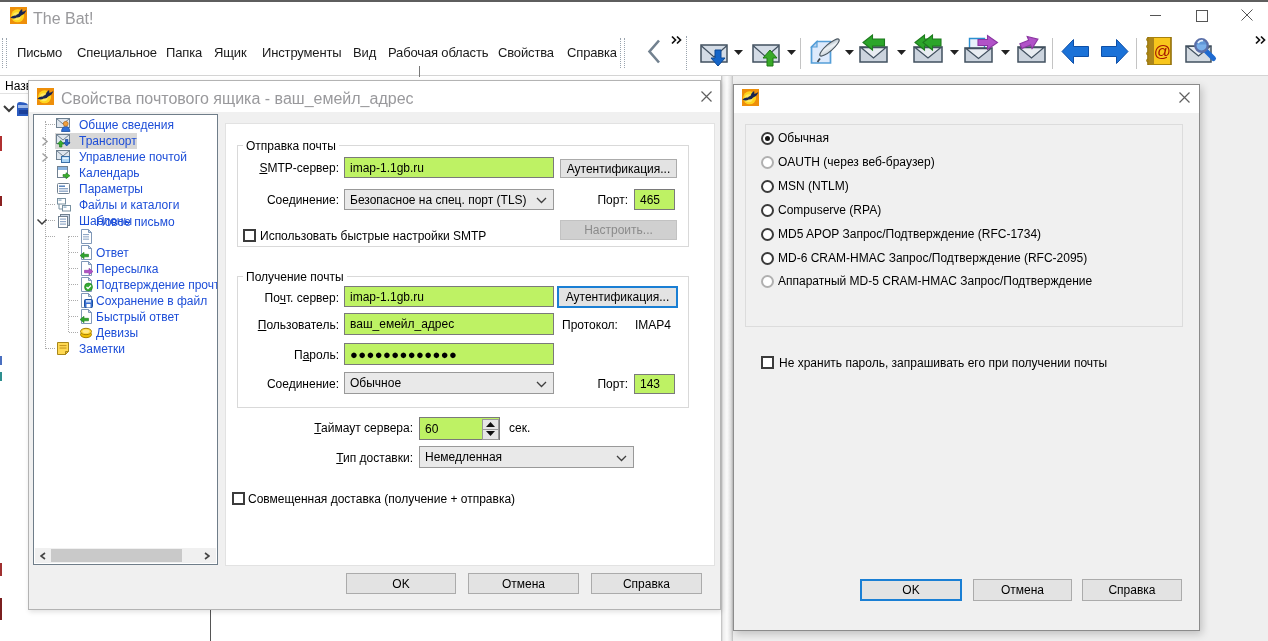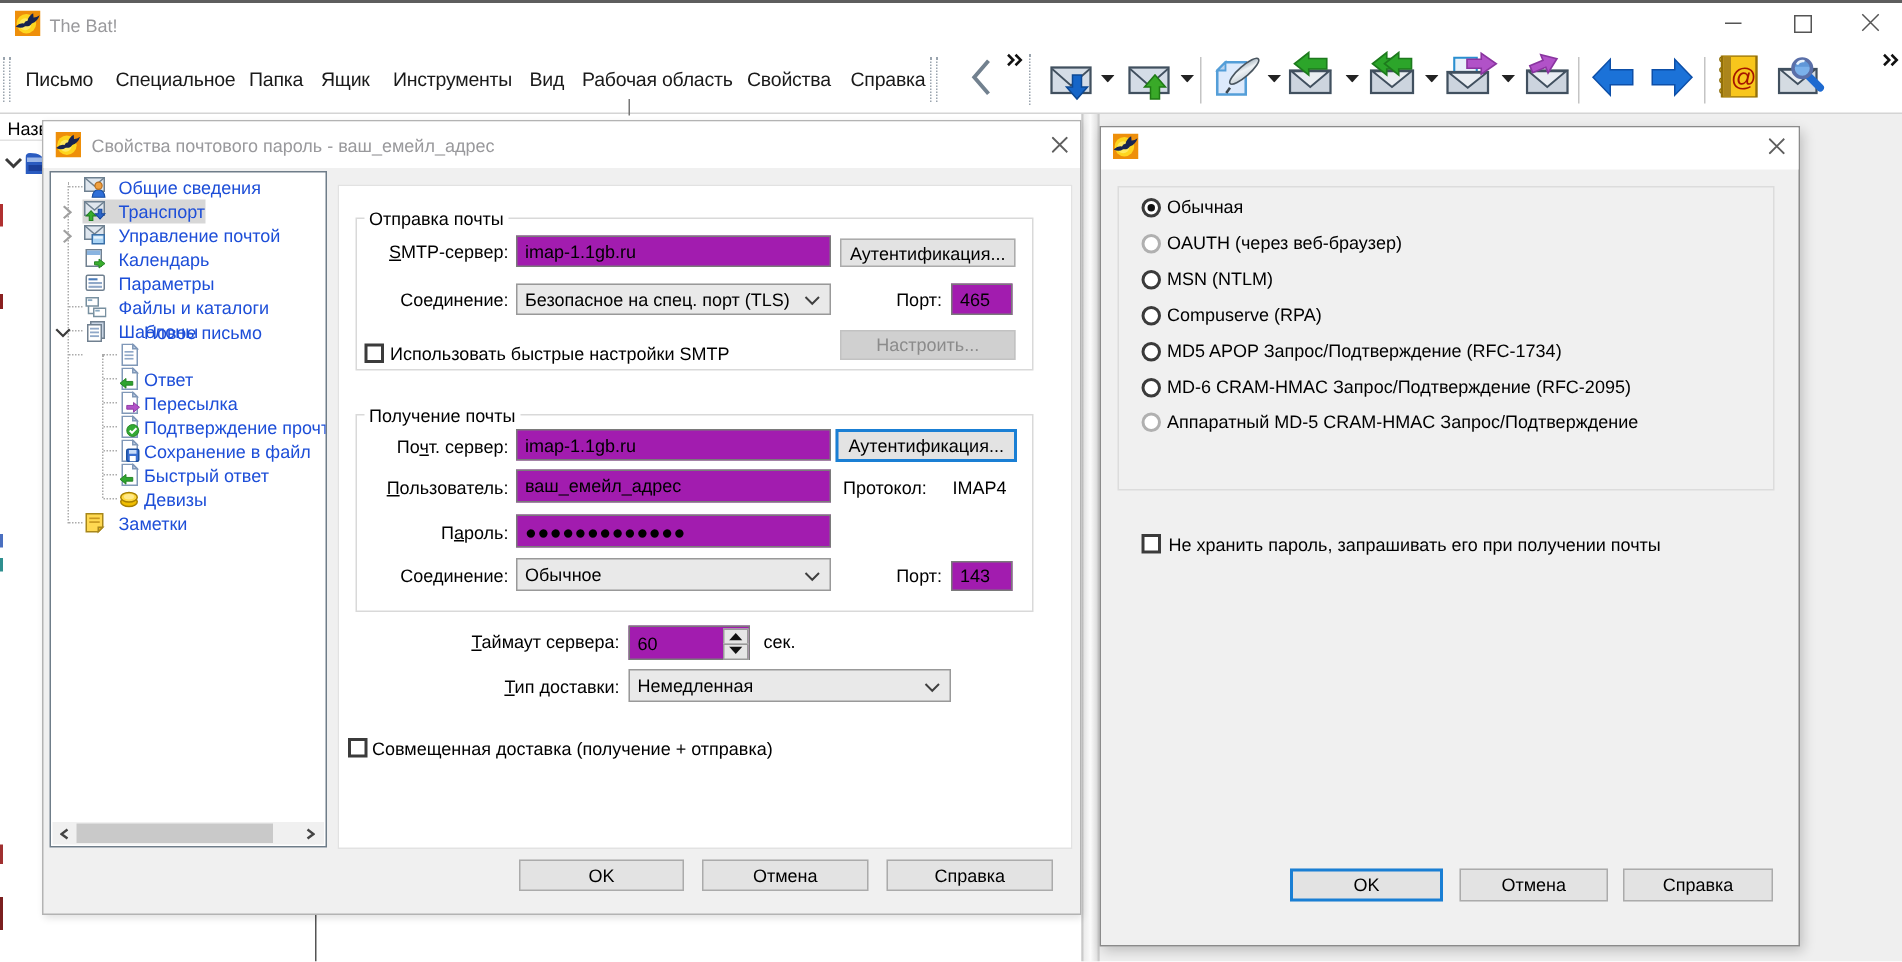--- a/index.html
+++ b/index.html
@@ -2,22 +2,22 @@
 <html><head><meta charset="utf-8">
 <style>
 html,body{margin:0;padding:0;}
 body{width:1268px;height:641px;overflow:hidden;position:relative;background:#fff;
  font-family:"Liberation Sans",sans-serif;-webkit-font-smoothing:antialiased;}
 .abs{position:absolute;}
 .t12{font-size:12px;color:#000;white-space:nowrap;}
 .t13{font-size:13px;color:#1a1a1a;white-space:nowrap;letter-spacing:-0.15px;}
 .gray{color:#9a9a9a;text-align:right;}
 .dlg{position:absolute;background:#f0f0f0;}
-.titletxt{font-size:12px;color:#99999c;white-space:nowrap;}
-.tbx{position:absolute;background:#a21caf;border:1px solid #7a7a7a;font-size:12px;color:#000;
+.titletxt{font-size:16px;color:#99999c;white-space:nowrap;}
+.tbx{position:absolute;background:#bef264;border:1px solid #7a7a7a;font-size:12px;color:#000;
  padding:0 0 0 5px;display:flex;align-items:center;white-space:nowrap;box-sizing:border-box;}
 .cbo{position:absolute;background:#e9e9e9;border:1px solid #999;font-size:12px;color:#000;
  padding:0 0 0 5px;display:flex;align-items:center;white-space:nowrap;box-sizing:border-box;}
 .btn{position:absolute;background:#e3e3e3;border:1px solid #ababab;font-size:12px;color:#000;
  display:flex;align-items:center;justify-content:center;white-space:nowrap;box-sizing:border-box;}
 .lbl{position:absolute;font-size:12px;color:#000;white-space:nowrap;}
 .lblr{position:absolute;font-size:12px;color:#000;white-space:nowrap;text-align:right;}
 .grp{position:absolute;border:1px solid #d9d9d9;box-sizing:border-box;}
 .grplbl{position:absolute;font-size:12px;color:#000;background:#fff;padding:0 3px;white-space:nowrap;}
 .ckb{position:absolute;width:13px;height:13px;background:#fff;border:2px solid #3b3b3b;box-sizing:border-box;}
@@ -211,21 +211,21 @@
 <div class="abs" style="left:210px;top:610px;width:1px;height:31px;background:#555;"></div>
 
 <div class="dlg" id="ldlg" style="left:28px;top:80px;width:693px;height:530px;border:1px solid #b3b3b3;box-sizing:border-box;box-shadow:1px 2px 5px rgba(0,0,0,0.12);">
  <div class="abs" style="left:0;top:0;width:691px;height:31px;background:#fff;"></div>
  <svg class="abs" style="left:8px;top:7px;" width="17" height="17" viewBox="0 0 17 17">
   <rect width="17" height="17" fill="#ee8f0a"></rect>
       <circle cx="7.6" cy="8.8" r="6.5" fill="#fed51f"></circle>
       <circle cx="6.8" cy="9.2" r="4" fill="#ffe95e"></circle>
   <path d="M0.4,10.6 Q3.5,7.9 6,8.6 Q6.6,7.1 8.4,6.9 Q8.8,3.9 12.1,1.9 L12.4,4.7 Q14.2,4.8 16.4,3.1 Q15.2,7.1 11.2,8.6 Q9.8,10.9 6.8,10.5 Q3.9,12.5 0.4,10.6 Z" fill="#182450"></path>
  </svg>
- <div class="abs titletxt" style="left:32px;top:9px;">Свойства почтового пароль - ваш_емейл_адрес</div>
+ <div class="abs titletxt" style="left:32px;top:9px;">Свойства почтового ящика - ваш_емейл_адрес</div>
  <svg class="abs" style="left:672px;top:10px;" width="11" height="11">
       <path d="M0.5,0.5 L10.5,10.5 M10.5,0.5 L0.5,10.5" stroke="#5f5f5f" stroke-width="1.2"></path>
     </svg>
 
  <div class="abs" style="left:4px;top:33px;width:185px;height:451px;background:#fff;border:1px solid #6f7d89;box-sizing:border-box;" id="treepanel">
 
    <div class="abs" style="left:1px;top:433px;width:181px;height:15px;background:#f0f0f0;"></div>
    <div class="abs" style="left:17px;top:434px;width:131px;height:13px;background:#c9c9c9;"></div>
    <svg class="abs" style="left:6px;top:437px;" width="6" height="8">
         <path d="M5,1 L1,4 L5,7" stroke="#444" stroke-width="1.6" fill="none"></path>

